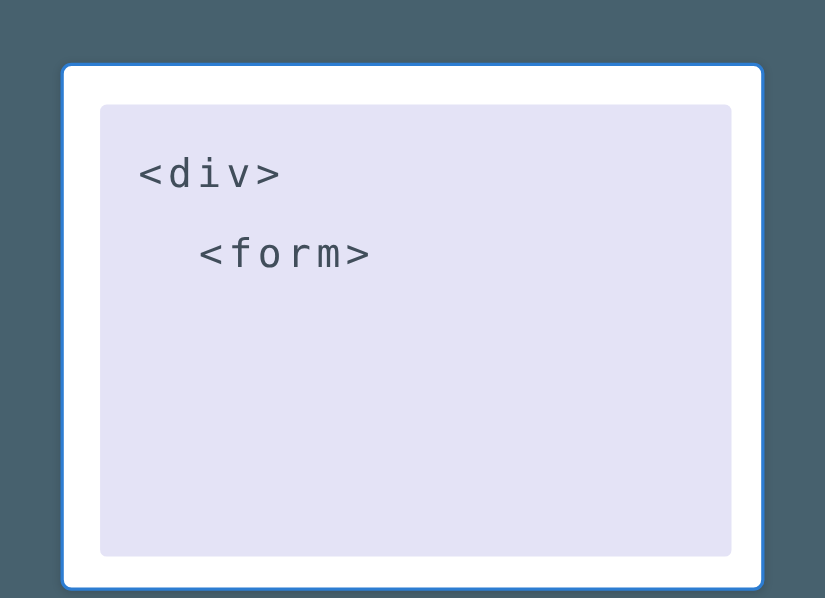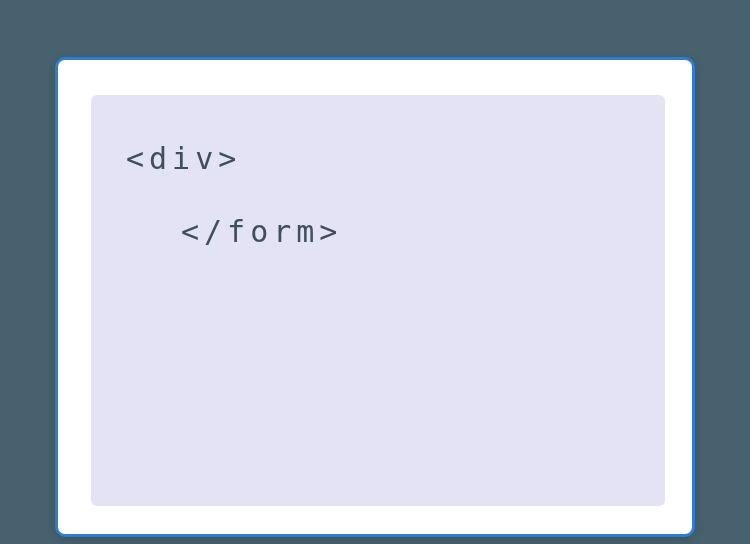--- a/index.html
+++ b/index.html
@@ -32,33 +32,33 @@
     top: 35px;
     width: 574px;
     height: 411px;
     box-sizing: border-box;
     background: #e4e3f6;
     border-radius: 6px;
     padding: 27px 0 0 35px;
     overflow: hidden;
   }
   .code-line {
-    font-size: 30px;
+    font-size: 36px;
     line-height: 73px;
     letter-spacing: 5px;
     color: #414e5b;
     white-space: pre;
   }
   .indent-1 {
     padding-left: 55px;
   }
 </style>
 </head>
 <body>
 
 <div class="stage">
   <div class="card">
     <div class="code-panel">
       <div class="code-line">&lt;div&gt;</div>
-      <div class="code-line indent-1">&lt;/form&gt;</div>
+      <div class="code-line indent-1">&lt;form&gt;</div>
     </div>
   </div>
 </div>
 
 </body></html>

